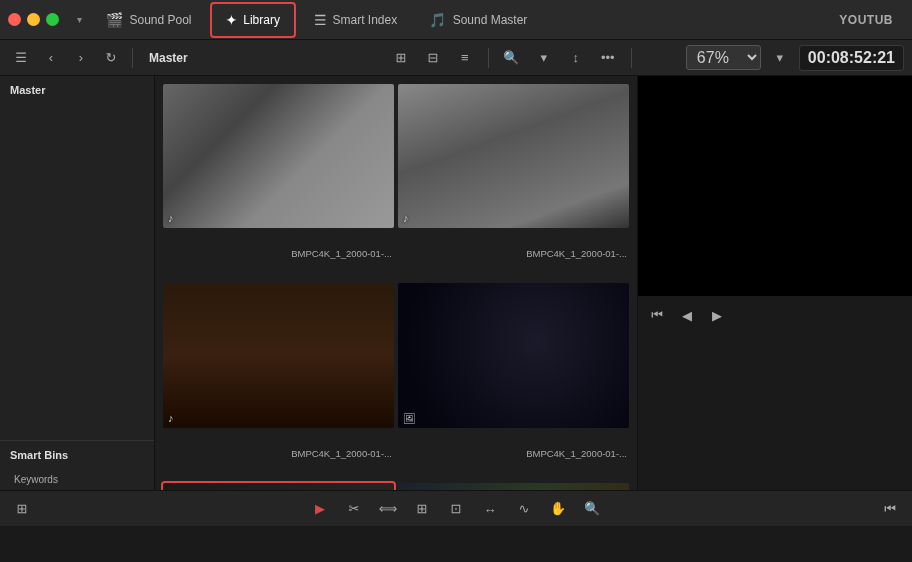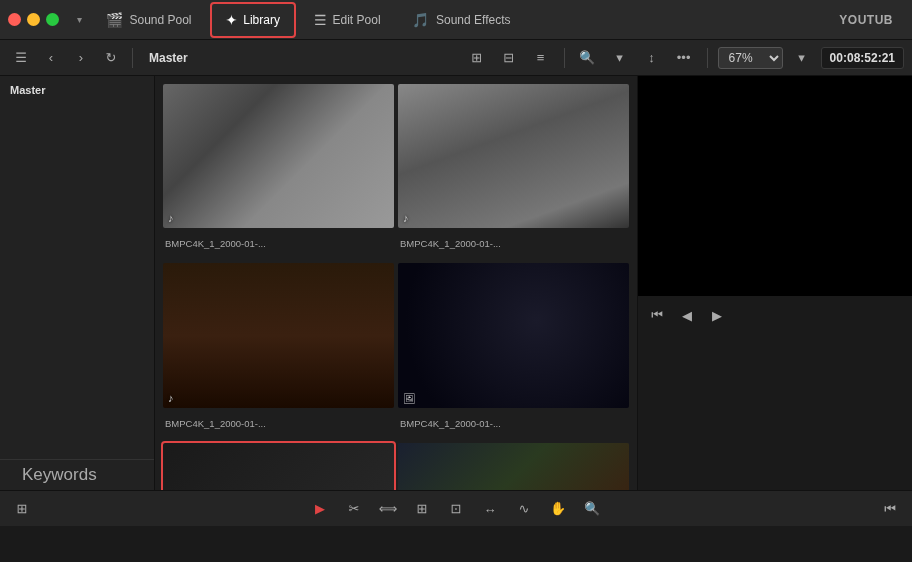--- a/index.html
+++ b/index.html
@@ -93,28 +93,29 @@
     .toolbar2-right {
       margin-left: auto;
       display: flex;
       align-items: center;
       gap: 6px;
     }
     .zoom-select {
       background: #333;
       border: 1px solid #555;
       color: #ccc;
-      font-size: 12px;
+      font-size: 16px;
       padding: 2px 6px;
       border-radius: 3px;
       cursor: pointer;
+      margin-left: 44px;
     }
     .timecode {
       color: #ddd;
-      font-size: 12px;
+      font-size: 16px;
       font-weight: 600;
       font-variant-numeric: tabular-nums;
       background: #1a1a1a;
       padding: 3px 8px;
       border-radius: 3px;
       border: 1px solid #3a3a3a;
     }
 
     
     .main-area {
@@ -133,23 +134,22 @@
     .sidebar-section {
       padding: 8px 10px;
       color: #ddd;
       font-size: 11px;
       font-weight: 600;
       cursor: pointer;
     }
     .sidebar-item {
       padding: 5px 14px;
       color: #aaa;
-      font-size: 17px;
-      cursor: pointer;
-      margin-left: 8px;
+      font-size: 10px;
+      cursor: pointer;
     }
     .sidebar-bottom {
       margin-top: auto;
       border-top: 1px solid #333;
     }
     .sidebar-bottom-section {
       padding: 8px 10px;
       color: #ddd;
       font-size: 11px;
       font-weight: 600;
@@ -177,22 +177,22 @@
       width: 100%;
       aspect-ratio: 16/10;
       background: #2a2a2a;
       position: relative;
       border-radius: 2px;
       overflow: hidden;
     }
     .thumb-label {
       color: #aaa;
       font-size: 9.5px;
-      padding: 10px 2px;
-      text-align: left;
+      padding: 20px 2px;
+      text-align: right;
       overflow: hidden;
       text-overflow: ellipsis;
       white-space: nowrap;
     }
     .music-icon {
       position: absolute;
       bottom: 4px;
       left: 5px;
       color: #ccc;
       font-size: 11px;
@@ -313,26 +313,26 @@
     <span>Sound Pool</span>
   </div>
 
   <div class="tab-btn active" style="border:2px solid #e04444;">
     <span class="tab-icon">✦</span>
     <span>Library</span>
   </div>
 
   <div class="tab-btn">
     <span class="tab-icon">☰</span>
-    <span>Edit Pool</span>
+    <span>Smart Index</span>
   </div>
 
   <div class="tab-btn">
     <span class="tab-icon">🎵</span>
-    <span>Sound Effects</span>
+    <span>Sound Master</span>
   </div>
 
   <div class="spacer"></div>
   <div class="project-name">YOUTUB</div>
 </div>
 
 <div class="toolbar2">
   <div class="toolbar2-btn">☰</div>
   <div class="toolbar2-btn">‹</div>
   <div class="toolbar2-btn">›</div>
@@ -359,20 +359,21 @@
     <div class="timecode">00:08:52:21</div>
   </div>
 </div>
 
 <div class="main-area">
 
   <div class="sidebar">
     <div class="sidebar-section">Master</div>
 
     <div class="sidebar-bottom">
+      <div class="sidebar-bottom-section">Smart Bins</div>
       <div class="sidebar-item">Keywords</div>
     </div>
   </div>
 
   <div class="media-grid">
     <div class="grid-container">
 
       <div class="media-item">
         <div class="thumb">
           <div class="thumb-pool-img-1"></div>

